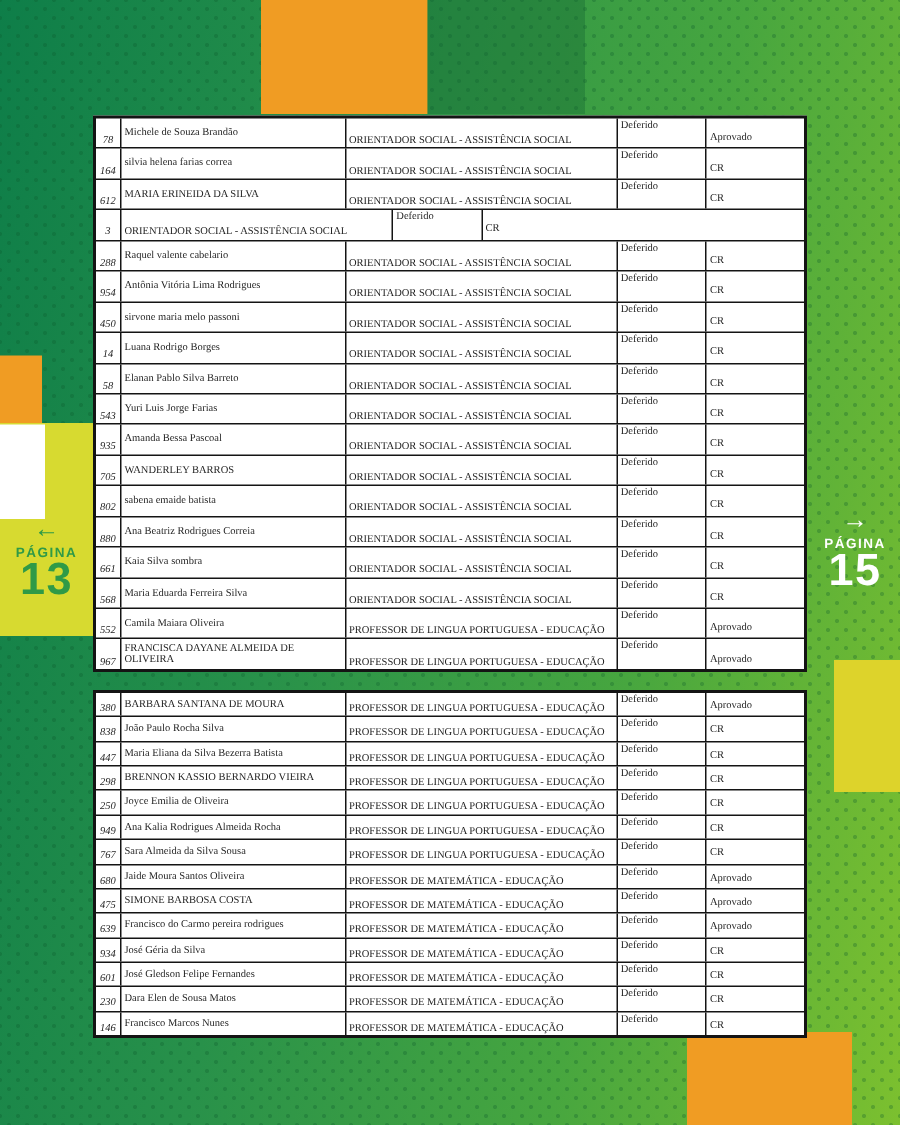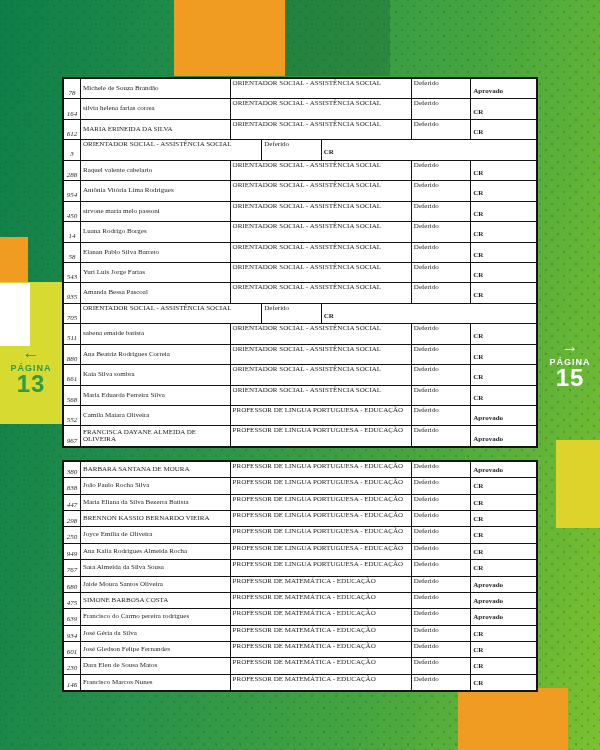--- a/index.html
+++ b/index.html
@@ -20,41 +20,41 @@
   .decor-left-orange{left:0;top:237px;width:28px;height:46px;background:#f09c23;}
   .lime-panel{left:0;top:282px;width:62px;height:142px;background:#d7da30;}
   .decor-white-square{left:0;top:283px;width:30px;height:63px;background:#ffffff;}
   .decor-yellow-square{left:556px;top:440px;width:44px;height:88px;background:#ddd32b;}
   .decor-bottom-orange{left:458px;top:688px;width:110px;height:62px;background:#f09c23;}
 
   .nav{position:absolute;display:flex;flex-direction:column;align-items:center;
        text-align:center;cursor:pointer;font-family:"Liberation Sans","DejaVu Sans",sans-serif;}
   .nav .arrow{font-size:17px;font-weight:bold;line-height:1;}
   .nav .pg-label{font-size:9px;font-weight:bold;letter-spacing:1px;margin-top:2px;}
-  .nav .pg-number{font-size:24px;font-weight:bold;line-height:0.95;letter-spacing:1px;}
+  .nav .pg-number{font-size:30px;font-weight:bold;line-height:0.95;letter-spacing:1px;}
   .nav-prev{left:0;top:344px;width:62px;color:#2f9a47;}
   .nav-next{left:540px;top:338px;width:60px;color:#ffffff;}
 
   .table{
     position:absolute;left:62px;width:476px;background:#ffffff;
     border:2px solid #141414;display:flex;flex-direction:column;box-sizing:border-box;
   }
   .table-1{top:77px;height:371px;}
   .table-2{top:460px;height:232px;}
   .trow{flex:1;display:flex;border-bottom:1px solid #141414;min-height:0;}
   .trow:last-child{border-bottom:none;}
   .tcell{
     border-right:1px solid #141414;display:flex;box-sizing:border-box;
     padding:1px 2px;overflow:hidden;color:#1f1f1f;
   }
-  .tcell:last-child{border-right:none;font-weight:bold;}
+  .tcell:last-child{border-right:none;}
   .tcell span{font-size:7px;line-height:1.05;display:block;}
   .cell-num{width:3.6%;align-items:flex-end;justify-content:center;font-style:italic;}
   .cell-name{width:31.7%;align-items:center;}
-  .cell-cargo{width:38.4%;align-items:flex-start;}
+  .cell-cargo{width:38.4%;align-items:flex-end;}
   .cell-status{width:12.6%;align-items:flex-start;}
   .cell-result{width:13.7%;align-items:flex-end;padding-bottom:3px;}
 </style>
 </head>
 <body>
 
 <div class="bg">
 
   <div class="decor decor-top-orange"></div>
   <div class="decor decor-top-dark"></div>
@@ -258,33 +258,36 @@
           <span>Deferido</span>
         </div>
         <div class="tcell cell-result">
           <span>CR</span>
         </div>
       </div>
       <div class="trow">
         <div class="tcell cell-num">
           <span>705</span>
         </div>
-        <div class="tcell cell-cargo">
-          <span>ORIENTADOR SOCIAL - ASSISTÊNCIA SOCIAL</span>
-        </div>
-        <div class="tcell cell-status">
-          <span>Deferido</span>
-        </div>
-        <div class="tcell cell-result">
-          <span>CR</span>
-        </div>
-      </div>
-      <div class="trow">
-        <div class="tcell cell-num">
-          <span>511</span>
+        <div class="tcell cell-name">
+          <span>WANDERLEY BARROS</span>
+        </div>
+        <div class="tcell cell-cargo">
+          <span>ORIENTADOR SOCIAL - ASSISTÊNCIA SOCIAL</span>
+        </div>
+        <div class="tcell cell-status">
+          <span>Deferido</span>
+        </div>
+        <div class="tcell cell-result">
+          <span>CR</span>
+        </div>
+      </div>
+      <div class="trow">
+        <div class="tcell cell-num">
+          <span>802</span>
         </div>
         <div class="tcell cell-name">
           <span>sabena emaide batista</span>
         </div>
         <div class="tcell cell-cargo">
           <span>ORIENTADOR SOCIAL - ASSISTÊNCIA SOCIAL</span>
         </div>
         <div class="tcell cell-status">
           <span>Deferido</span>
         </div>

